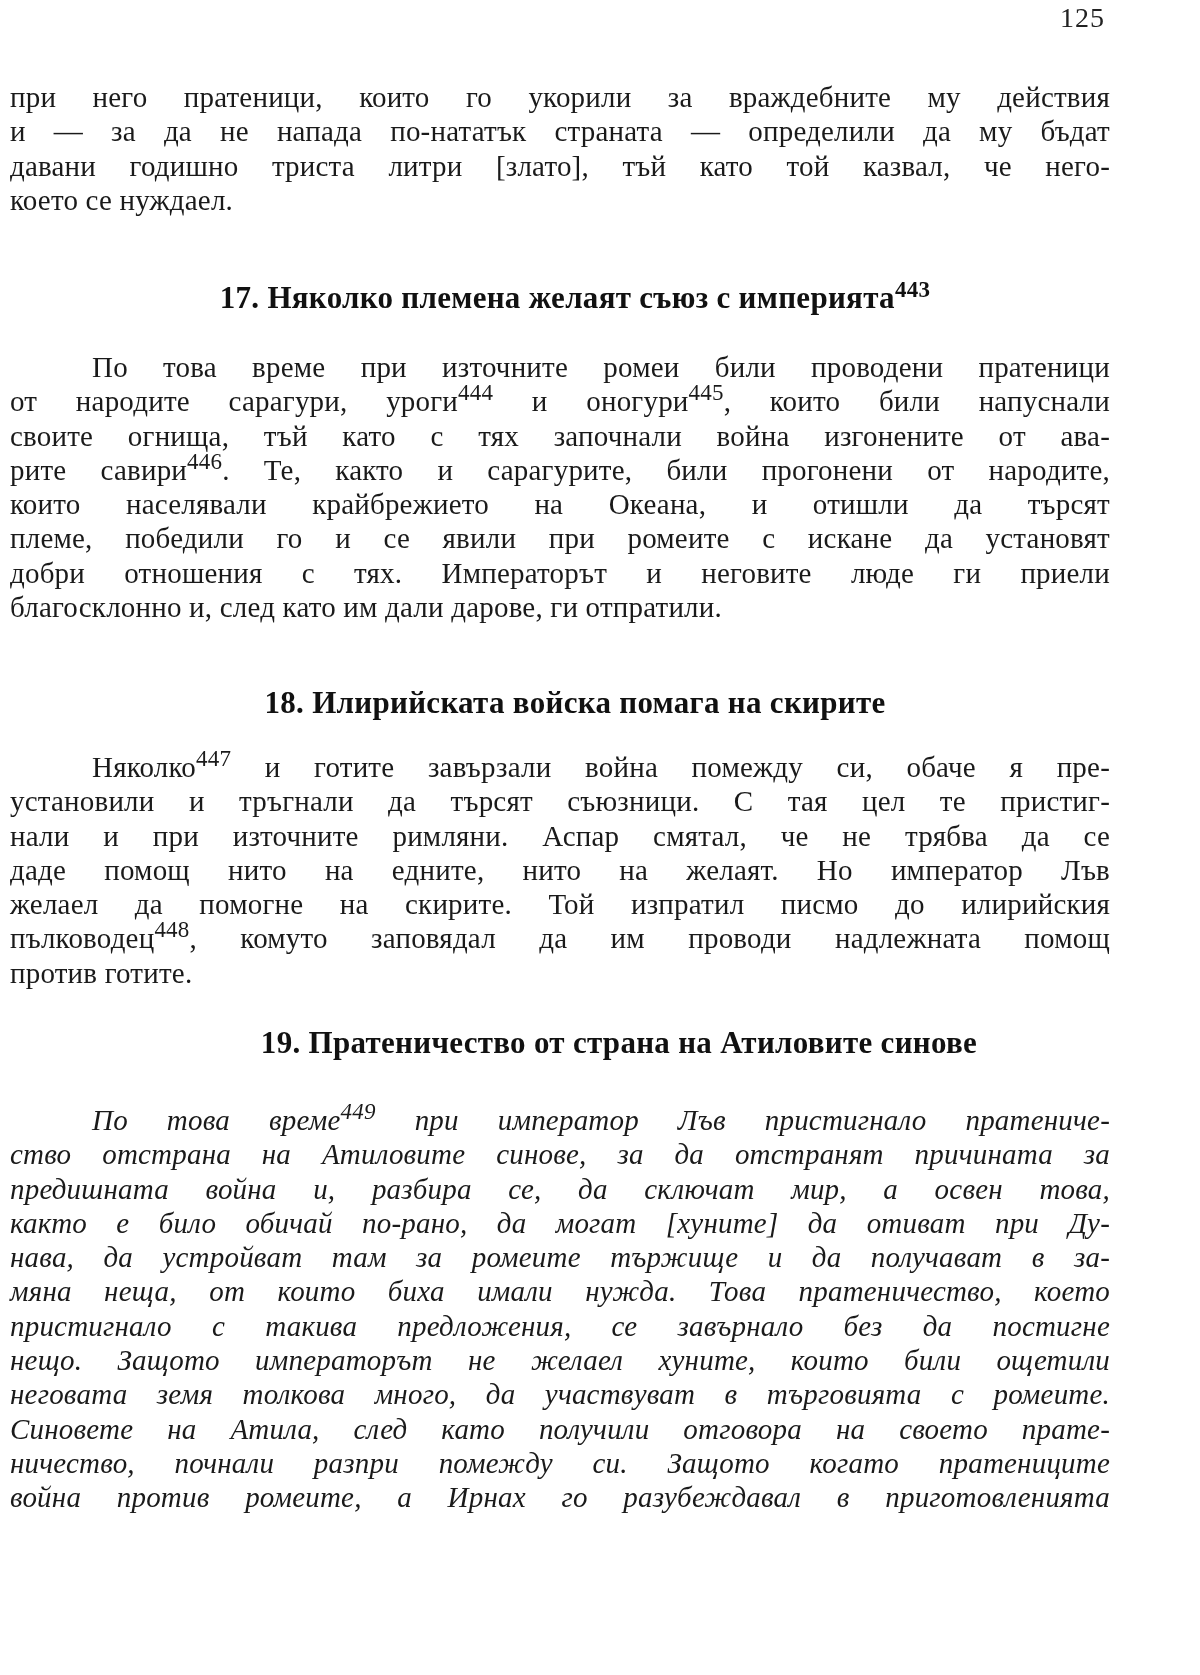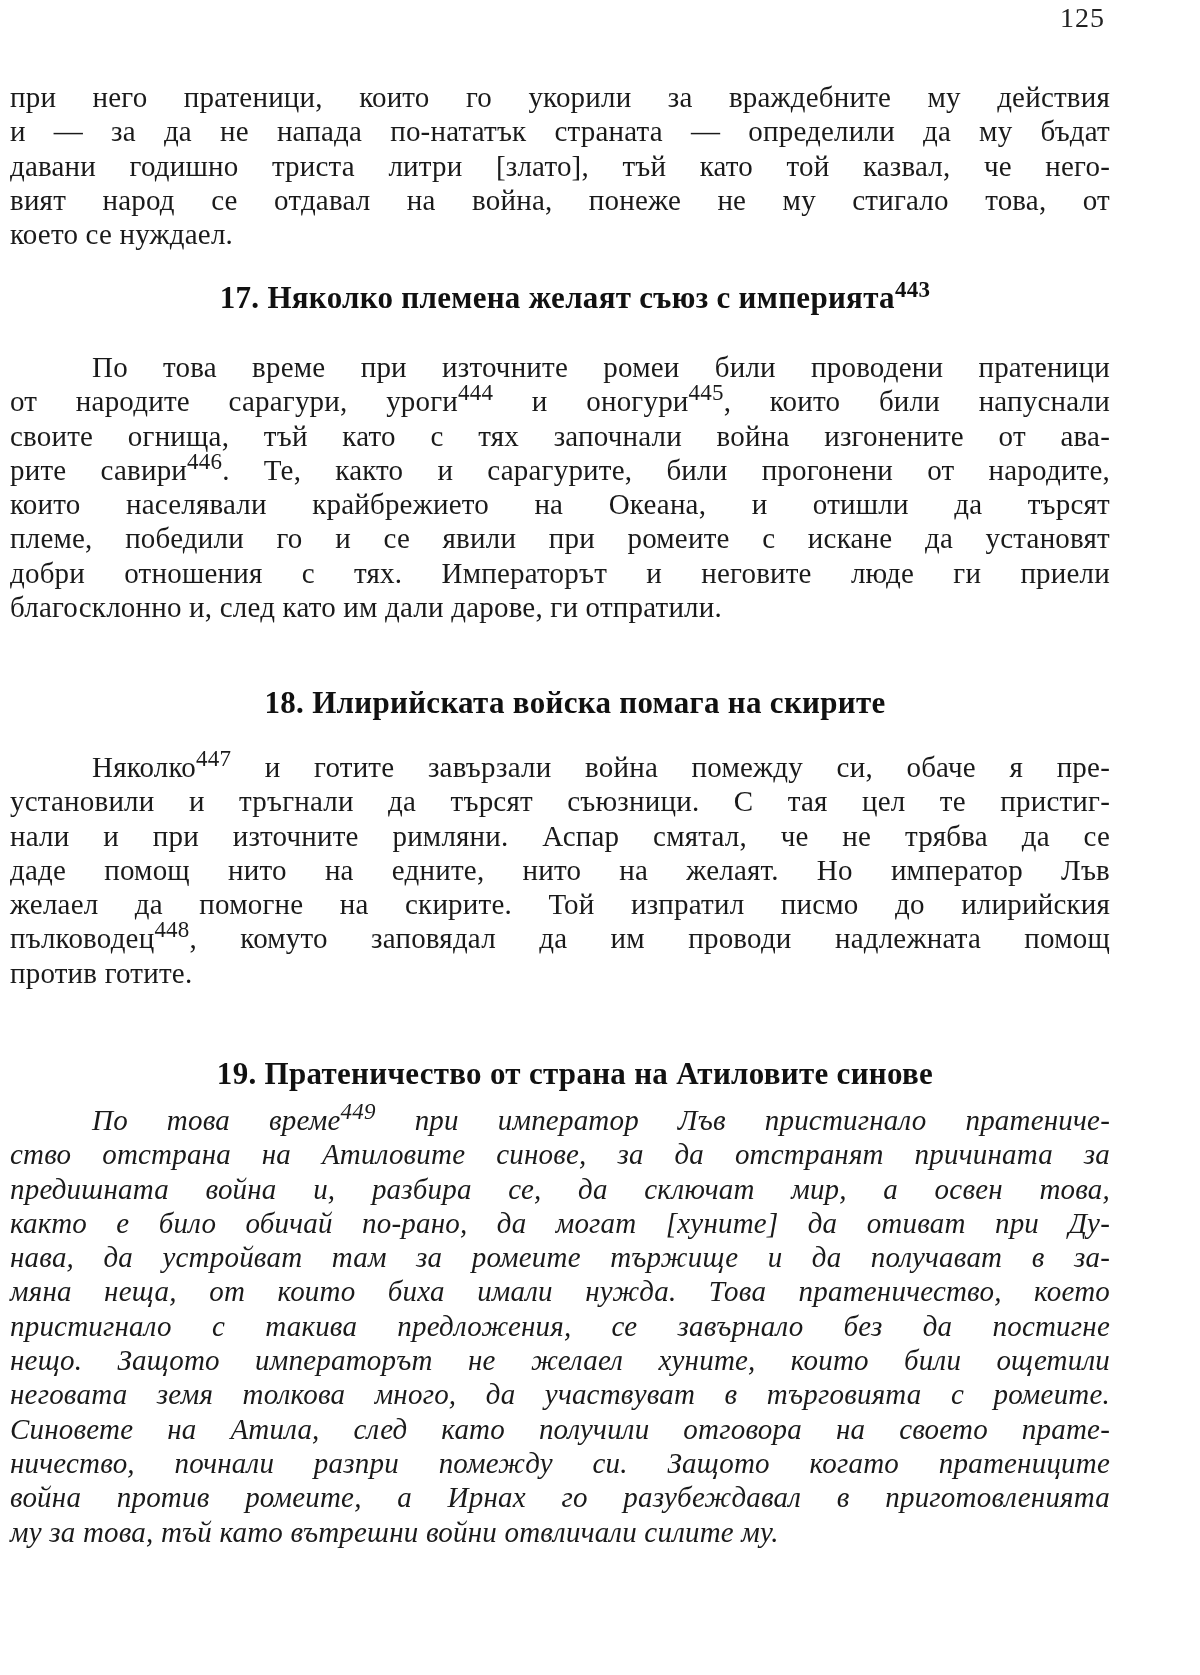--- a/index.html
+++ b/index.html
@@ -74,21 +74,20 @@
 <body>
 
 <div class="page">
 
   <div class="page-number">125</div>
 
   <div class="block" style="top:80px;">
     <span class="line">при него пратеници, които го укорили за враждебните му действия</span>
     <span class="line">и — за да не напада по-нататък страната — определили да му бъдат</span>
     <span class="line">давани годишно триста литри [злато], тъй като той казвал, че него-</span>
-    <span class="line">вият народ се отдавал на война, понеже не му стигало това, от</span>
     <span class="line last">което се нуждаел.</span>
   </div>
 
   <div class="heading" style="top:280px;">
     <span>17.</span>
     <span>Няколко племена желаят съюз с империята</span><sup>443</sup>
   </div>
 
   <div class="block" id="sec17" style="top:350px;">
       <span class="line indent">По това време при източните ромеи били проводени пратеници</span>
@@ -109,34 +108,33 @@
   <div class="block" id="sec18" style="top:750px;">
       <span class="line indent"><span>Няколко</span><sup>447</sup><span> и готите завързали война помежду си, обаче я пре-</span></span>
       <span class="line">установили и тръгнали да търсят съюзници. С тая цел те пристиг-</span>
       <span class="line">нали и при източните римляни. Аспар смятал, че не трябва да се</span>
       <span class="line">даде помощ нито на едните, нито на желаят. Но император Лъв</span>
       <span class="line">желаел да помогне на скирите. Той изпратил писмо до илирийския</span>
       <span class="line"><span>пълководец</span><sup>448</sup><span>, комуто заповядал да им проводи надлежната помощ</span></span>
       <span class="line last">против готите.</span>
     </div>
 
-  <div class="heading" style="top:1056px;">
+  <div class="heading" style="top:1025px;margin-left:44px;">
     <span>19.</span>
     <span>Пратеничество от страна на Атиловите синове</span>
   </div>
 
   <div class="block" id="sec19" style="top:1103px;font-style:italic;">
       <span class="line indent"><span>По това време</span><sup>449</sup><span> при император Лъв пристигнало пратениче-</span></span>
       <span class="line">ство отстрана на Атиловите синове, за да отстранят причината за</span>
       <span class="line">предишната война и, разбира се, да сключат мир, а освен това,</span>
       <span class="line">както е било обичай по-рано, да могат [хуните] да отиват при Ду-</span>
       <span class="line">нава, да устройват там за ромеите тържище и да получават в за-</span>
       <span class="line">мяна неща, от които биха имали нужда. Това пратеничество, което</span>
       <span class="line">пристигнало с такива предложения, се завърнало без да постигне</span>
       <span class="line">нещо. Защото императорът не желаел хуните, които били ощетили</span>
       <span class="line">неговата земя толкова много, да участвуват в търговията с ромеите.</span>
       <span class="line">Синовете на Атила, след като получили отговора на своето прате-</span>
       <span class="line">ничество, почнали разпри помежду си. Защото когато пратениците</span>
       <span class="line">война против ромеите, а Ирнах го разубеждавал в приготовленията</span>
-      <span class="line last">му за това, тъй като вътрешни войни отвличали силите му.</span>
     </div>
 
 </div>
 
 </body></html>

